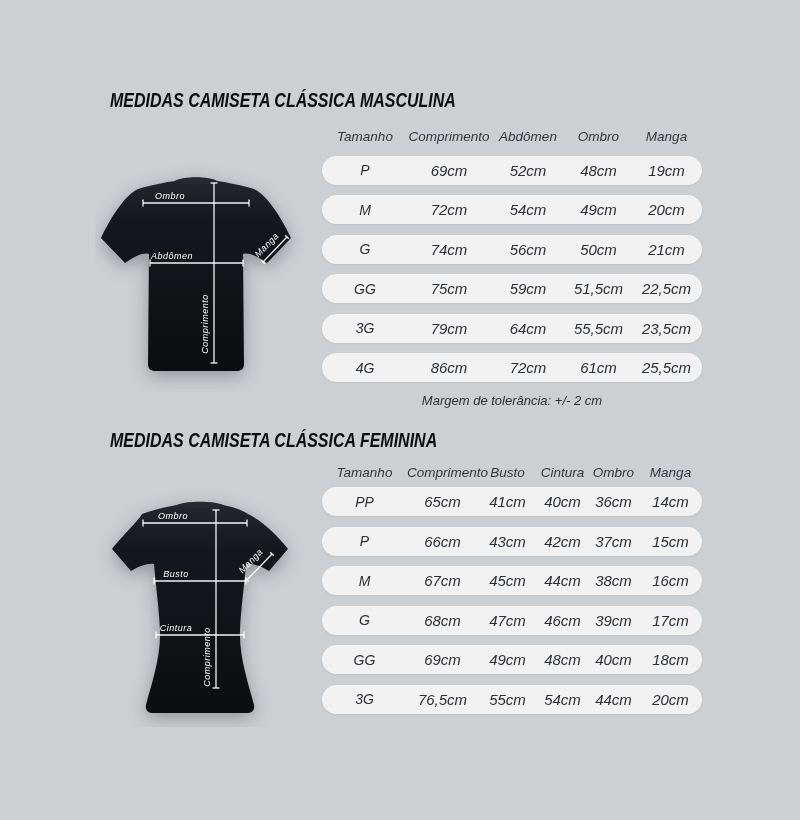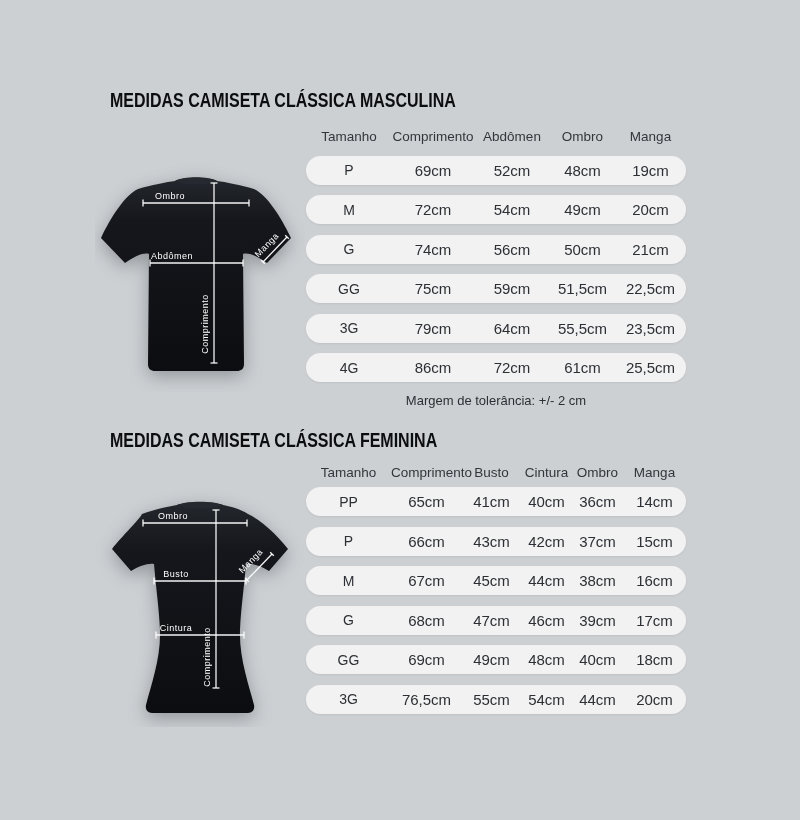--- a/index.html
+++ b/index.html
@@ -2,40 +2,40 @@
 <html><head>
 <meta charset="utf-8">
 <style>
   html,body{margin:0;padding:0;}
   body{
     width:800px;height:820px;
     background:#cdd0d3;
     font-family:"Liberation Sans", sans-serif;
     -webkit-font-smoothing:antialiased;
   }
-  .canvas{position:relative;width:800px;height:820px;overflow:hidden;}
+  .canvas{position:relative;width:800px;height:820px;overflow:hidden;font-style:italic;}
 
   .title{
     position:absolute;left:110px;margin:0;
     font-size:20.5px;font-weight:800;color:#0c0d0f;
     letter-spacing:0px;white-space:nowrap;
     transform:scaleX(0.78);transform-origin:left center;
   }
 
   .shirt-svg{position:absolute;}
   .tee{fill:url(#teeGradM);}
   .tee-fem{fill:url(#teeGradF);}
   .tee, .tee-fem{filter:drop-shadow(0 5px 9px rgba(55,60,66,0.40));}
   .measure line{stroke:#ffffff;stroke-width:1.3;opacity:0.95;}
   .measure text{
     fill:#ffffff;font-size:9px;letter-spacing:0.5px;
     text-anchor:middle;font-family:"Liberation Sans",sans-serif;
   }
 
-  .table{position:absolute;left:306px;width:380px;}
+  .table{position:absolute;left:322px;width:380px;}
   .thead{display:grid;height:30px;align-items:center;}
   .thead span{
     text-align:center;font-size:13.5px;color:#33363a;font-weight:400;
   }
   .masc-cols{grid-template-columns:86px 82px 76px 65px 71px;}
   .fem-cols{grid-template-columns:85px 71px 59px 51px 51px 63px;}
   .row{
     display:grid;height:29px;align-items:center;
     background:#f2f2f3;border-radius:15px;
     box-shadow:0 1px 2px rgba(40,45,50,0.08);

